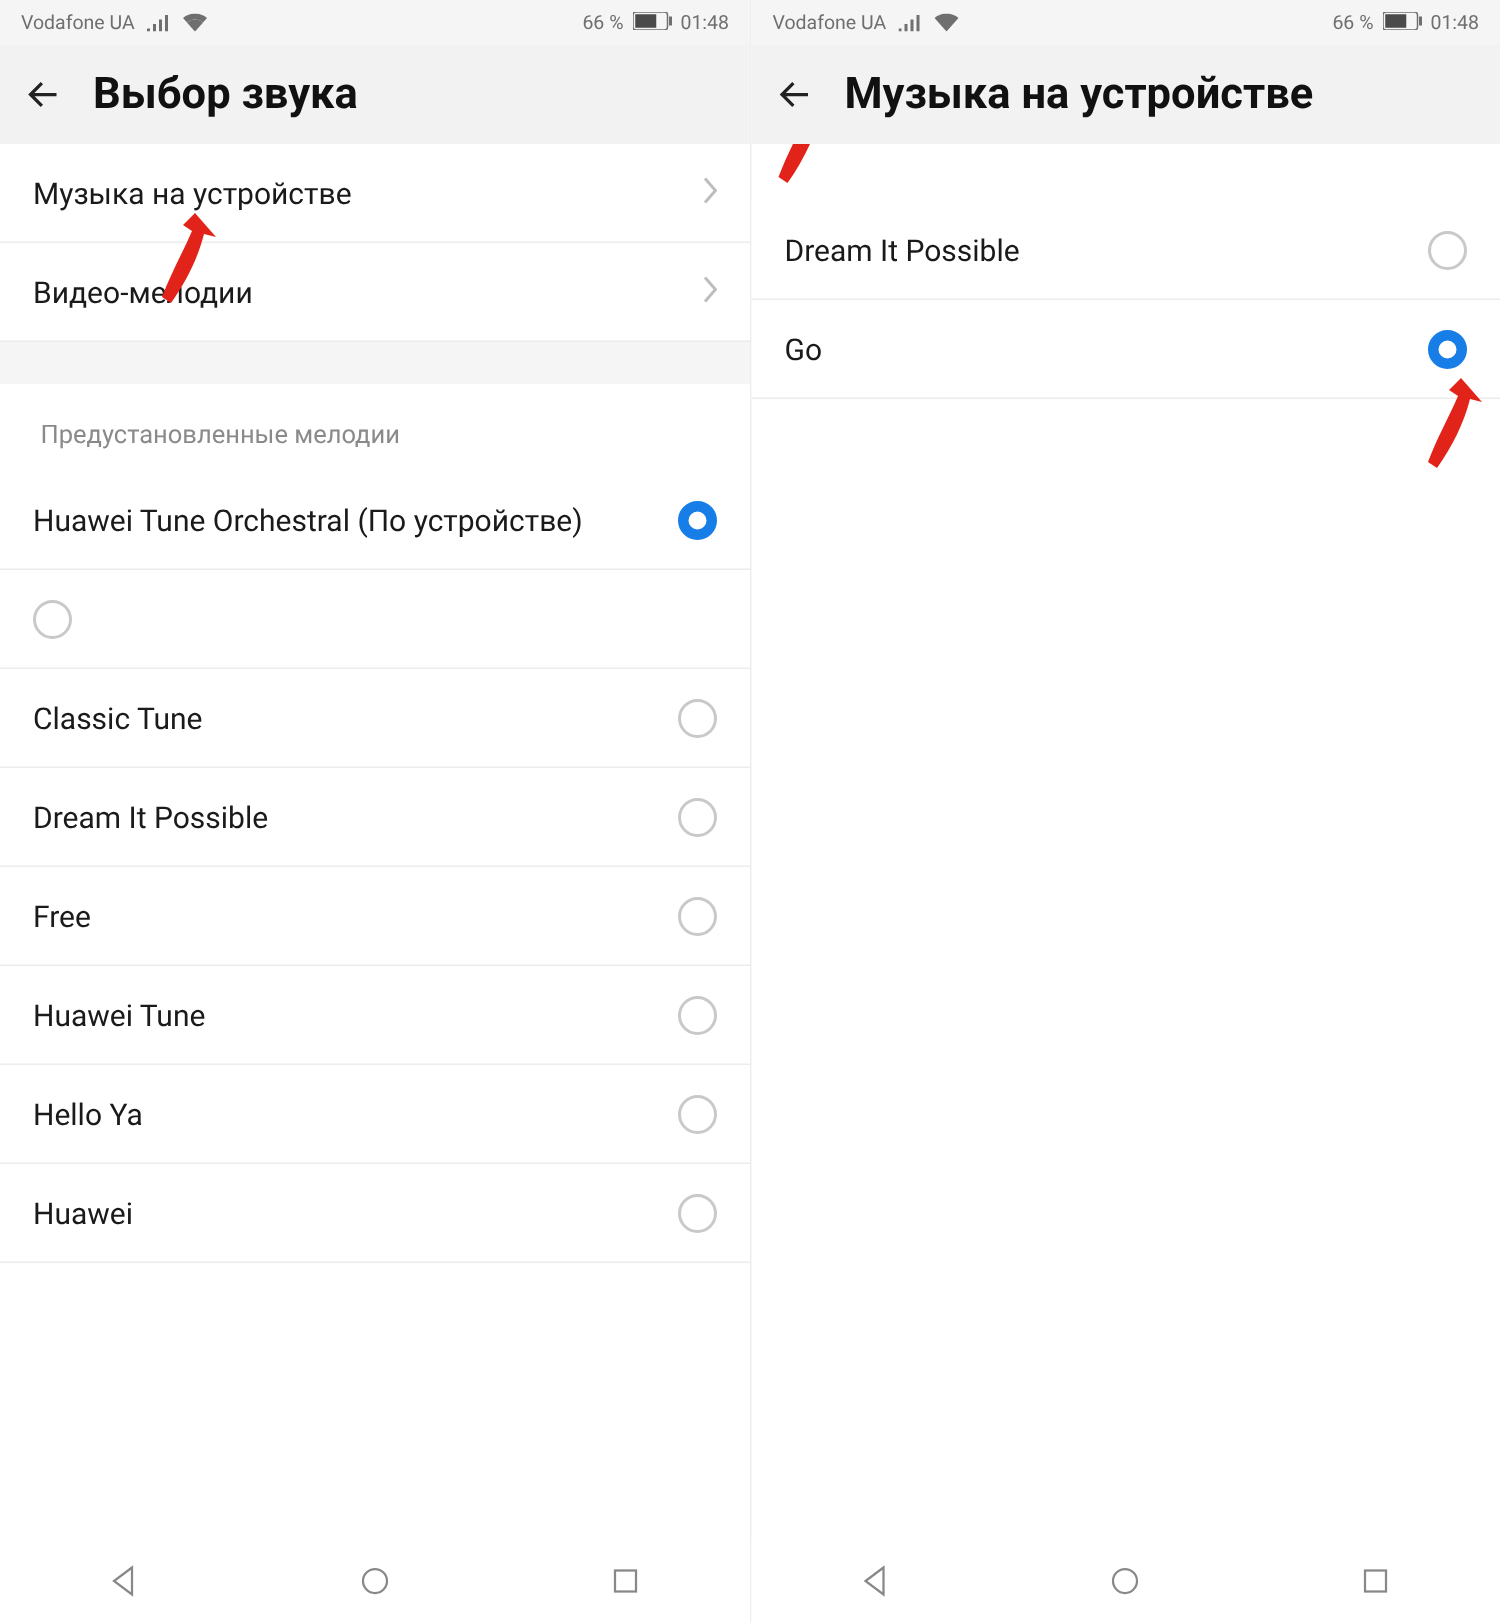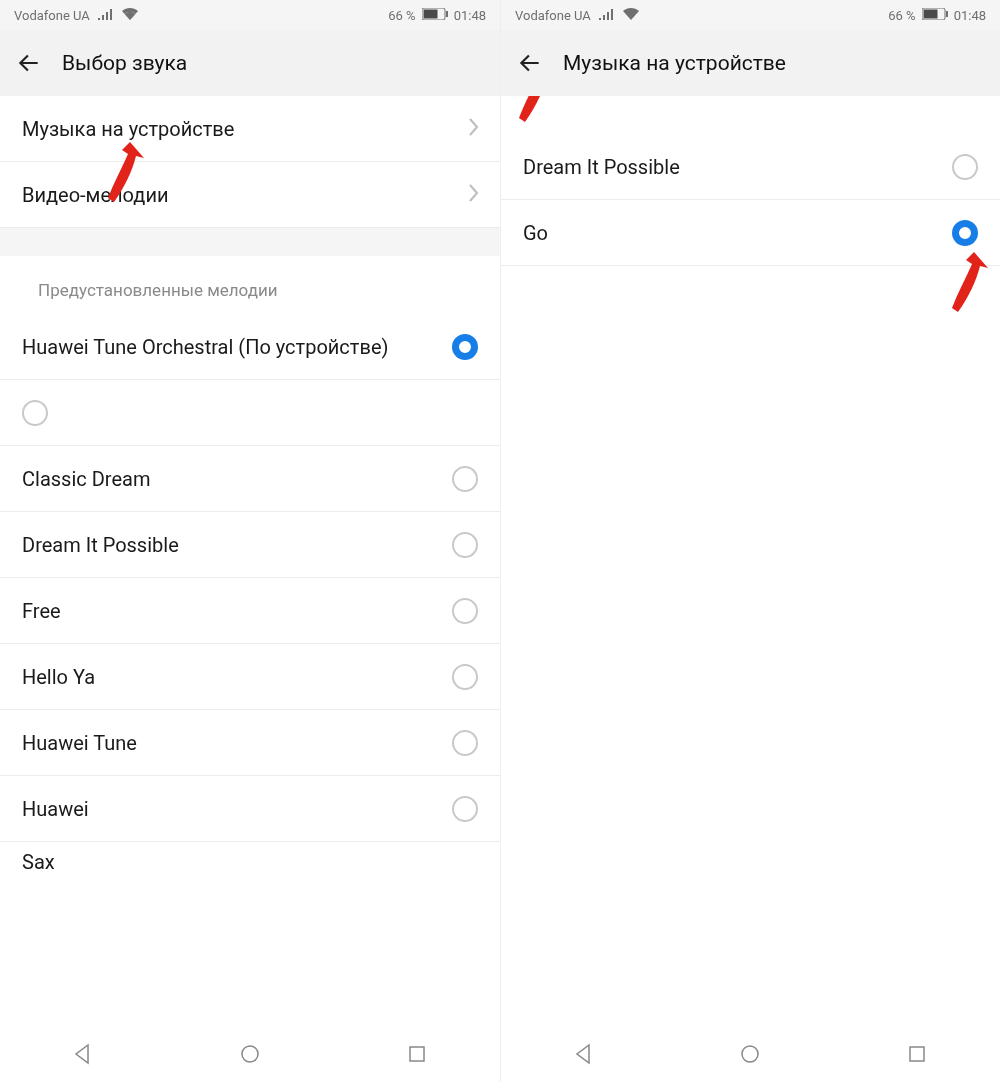--- a/index.html
+++ b/index.html
@@ -23,39 +23,39 @@
   
   .statusbar {
     height: 30px;
     display: flex;
     align-items: center;
     padding: 0 14px;
     font-size: 13px;
     color: #6f6f6f;
     background: #f5f5f5;
   }
-  .statusbar .left { display: flex; gap: 8px; }
+  .statusbar .left { display: flex; align-items: center; gap: 8px; }
   .statusbar .spacer { flex: 1; }
   .statusbar .right { display: flex; align-items: flex-start; gap: 6px; }
   .signal-icon, .wifi-icon, .battery-icon { display: inline-flex; }
   .signal-icon svg, .wifi-icon svg { width: 16px; height: 12px; }
   .battery-icon svg { width: 26px; height: 12px; }
 
   
   .titlebar {
     height: 66px;
     background: #f2f2f2;
     display: flex;
     align-items: center;
     padding: 0 14px;
     gap: 18px;
   }
   .back-btn { width: 30px; height: 30px; display:flex; align-items:center; justify-content:center; cursor:pointer; }
   .back-btn svg { width: 26px; height: 26px; }
-  .titlebar h1 { font-size: 21px; font-weight: 400; color: #111; }
+  .titlebar h1 { font-size: 29px; font-weight: 700; color: #111; }
 
   
   .row {
     height: 66px;
     display: flex;
     align-items: center;
     padding: 0 22px;
     font-size: 20px;
     color: #1a1a1a;
     background: #fff;
@@ -69,21 +69,21 @@
     border: 2px solid #c9c9c9;
     border-radius: 50%;
     flex-shrink: 0;
   }
   .radio.selected {
     border: 7px solid #167ee6;
     background: #fff;
   }
   .gap { height: 14px; background: #f5f5f5; }
   .section-header {
-    padding: 24px 22px 14px 38px;
+    padding: 24px 22px 14px 27px;
     font-size: 17px;
     color: #8a8a8a;
     background: #fff;
   }
 
   
   .navbar {
     height: 56px;
     display: flex;
     align-items: center;
@@ -176,45 +176,42 @@
 
     <div id="left-ringtones">
         <div class="row">
           <span class="label">Huawei Tune Orchestral (По устройстве)</span>
           <span class="radio selected"></span>
         </div>
         <div class="row">
           <span class="radio"></span>
         </div>
         <div class="row">
-          <span class="label">Classic Dream</span>
+          <span class="label">Classic Tune</span>
           <span class="radio"></span>
         </div>
         <div class="row">
           <span class="label">Dream It Possible</span>
           <span class="radio"></span>
         </div>
         <div class="row">
           <span class="label">Free</span>
           <span class="radio"></span>
         </div>
         <div class="row">
+          <span class="label">Huawei Tune</span>
+          <span class="radio"></span>
+        </div>
+        <div class="row">
           <span class="label">Hello Ya</span>
           <span class="radio"></span>
         </div>
         <div class="row">
-          <span class="label">Huawei Tune</span>
-          <span class="radio"></span>
-        </div>
-        <div class="row">
           <span class="label">Huawei</span>
           <span class="radio"></span>
-        </div>
-        <div class="row last-row-partial">
-          <span class="label">Sax</span>
         </div>
       </div>
 
     <div class="arrow" style="left:100px; top:46px;">
       <svg viewBox="0 0 48 70">
           <path fill="#e2231a" d="M30 0l-8 8 6 4c-6 14-14 28-20 44l6 4c10-14 18-30 22-46l8 2L30 0z"></path>
         </svg>
     </div>
   </div>
 

